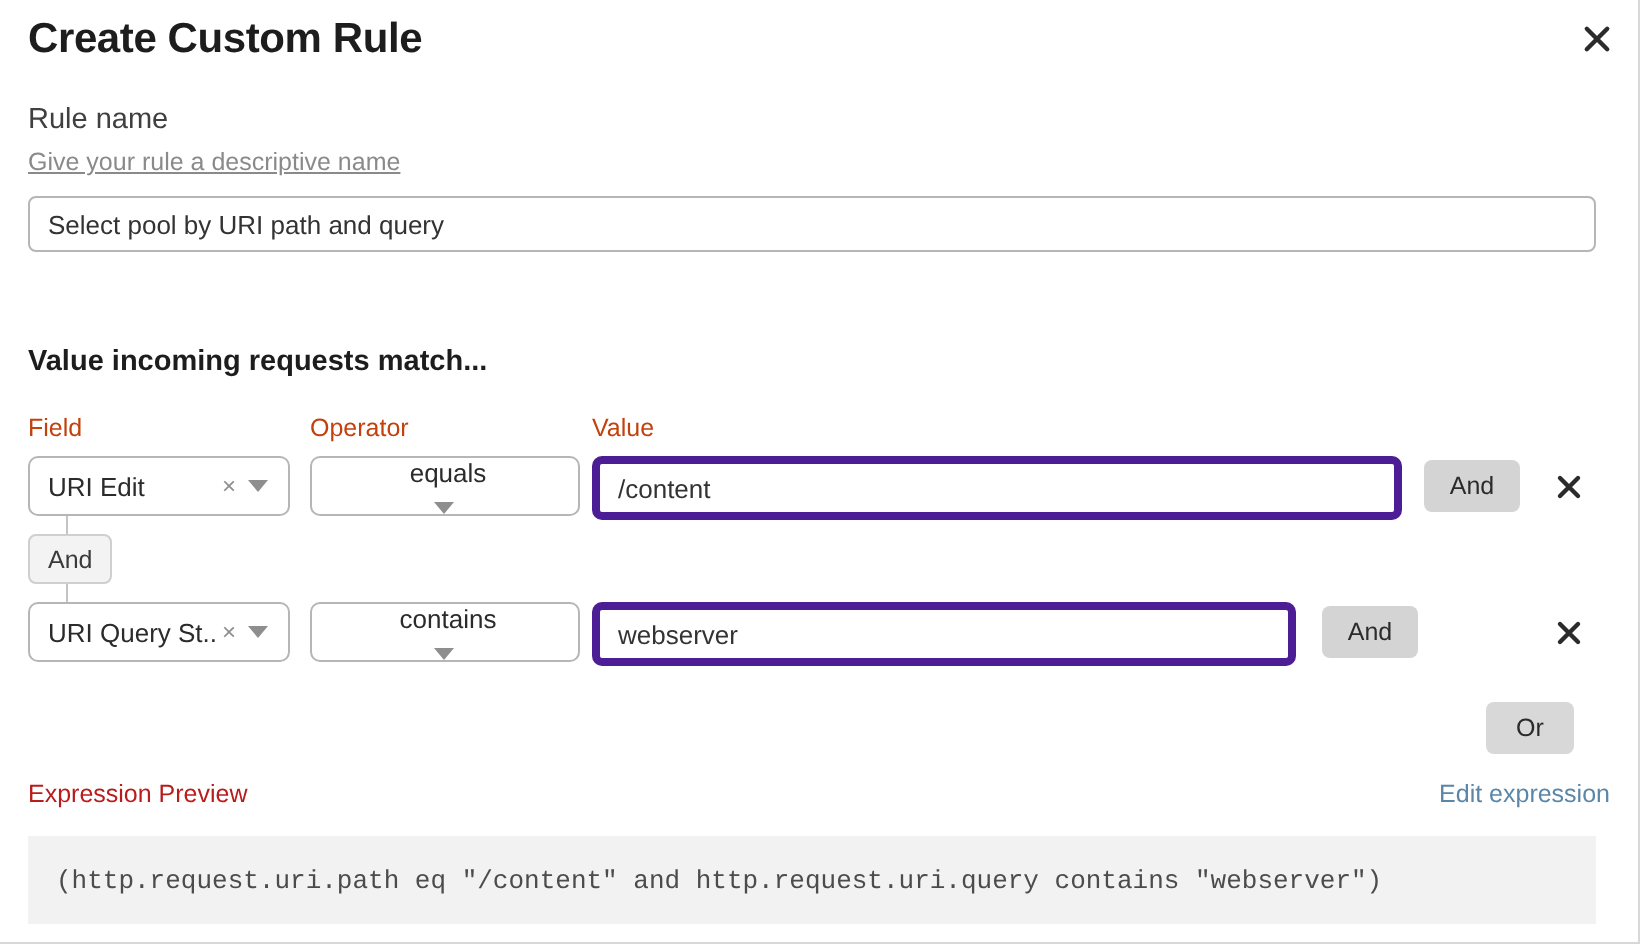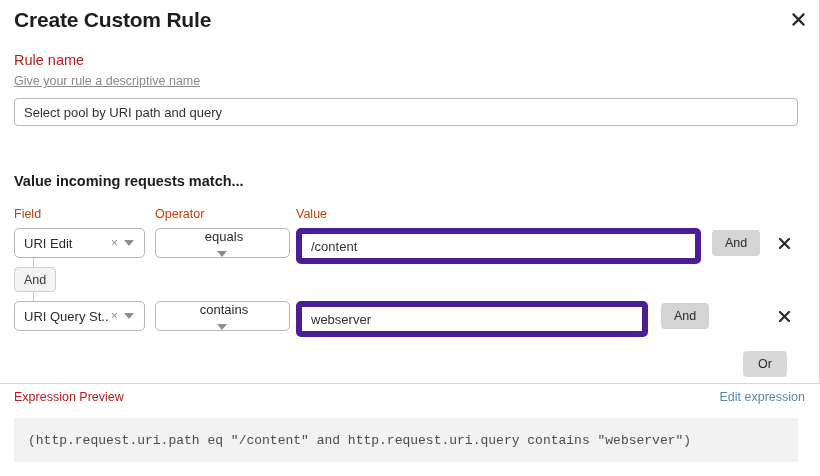--- a/index.html
+++ b/index.html
@@ -12,21 +12,21 @@
     height: 476px;
     overflow: hidden;
     font-family: "Liberation Sans", sans-serif;
     color: #222222;
     -webkit-font-smoothing: antialiased;
   }
 
   .dialog {
     position: relative;
     width: 820px;
-    height: 384px;
+    height: 472px;
     box-sizing: border-box;
     background: #ffffff;
     border-right: 1px solid #d8d8d8;
     border-bottom: 1px solid #d8d8d8;
     padding: 0 14px;
   }
 
   
   .dialog-title {
     position: absolute;
@@ -51,21 +51,21 @@
   .close-button svg { display: block; }
 
   
   .section-label {
     position: absolute;
     left: 14px;
     font-size: 14px;
     font-weight: bold;
     color: #1d1d1d;
   }
-  .rule-name-label { top: 52px; font-weight: normal; font-size: 14.5px; color: #b91c1c; }
+  .rule-name-label { top: 52px; font-weight: normal; font-size: 14.5px; color: #404040; }
   .rule-name-help {
     position: absolute;
     left: 14px;
     top: 74px;
     font-size: 12.5px;
     color: #8a8a8a;
     text-decoration: underline;
   }
   .rule-name-input {
     position: absolute;
@@ -152,21 +152,21 @@
     border-left: 5px solid transparent;
     border-right: 5px solid transparent;
     border-top: 6px solid #8e8e8e;
   }
 
   .value-input {
     position: absolute;
     left: 296px;
     height: 30px;
     box-sizing: border-box;
-    border: 6px solid #4c1d95;
+    border: 4px solid #4c1d95;
     border-radius: 5px;
     background: #ffffff;
     font-family: "Liberation Sans", sans-serif;
     font-size: 13px;
     color: #333333;
     padding: 12px 9px;
     outline: none;
   }
   .value-input.wide   { width: 405px; }
   .value-input.narrow { width: 352px; }

